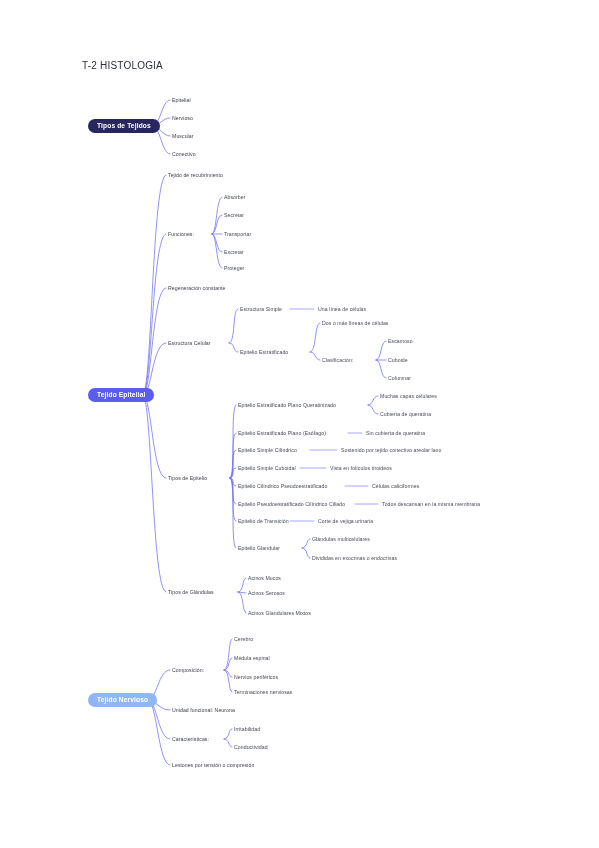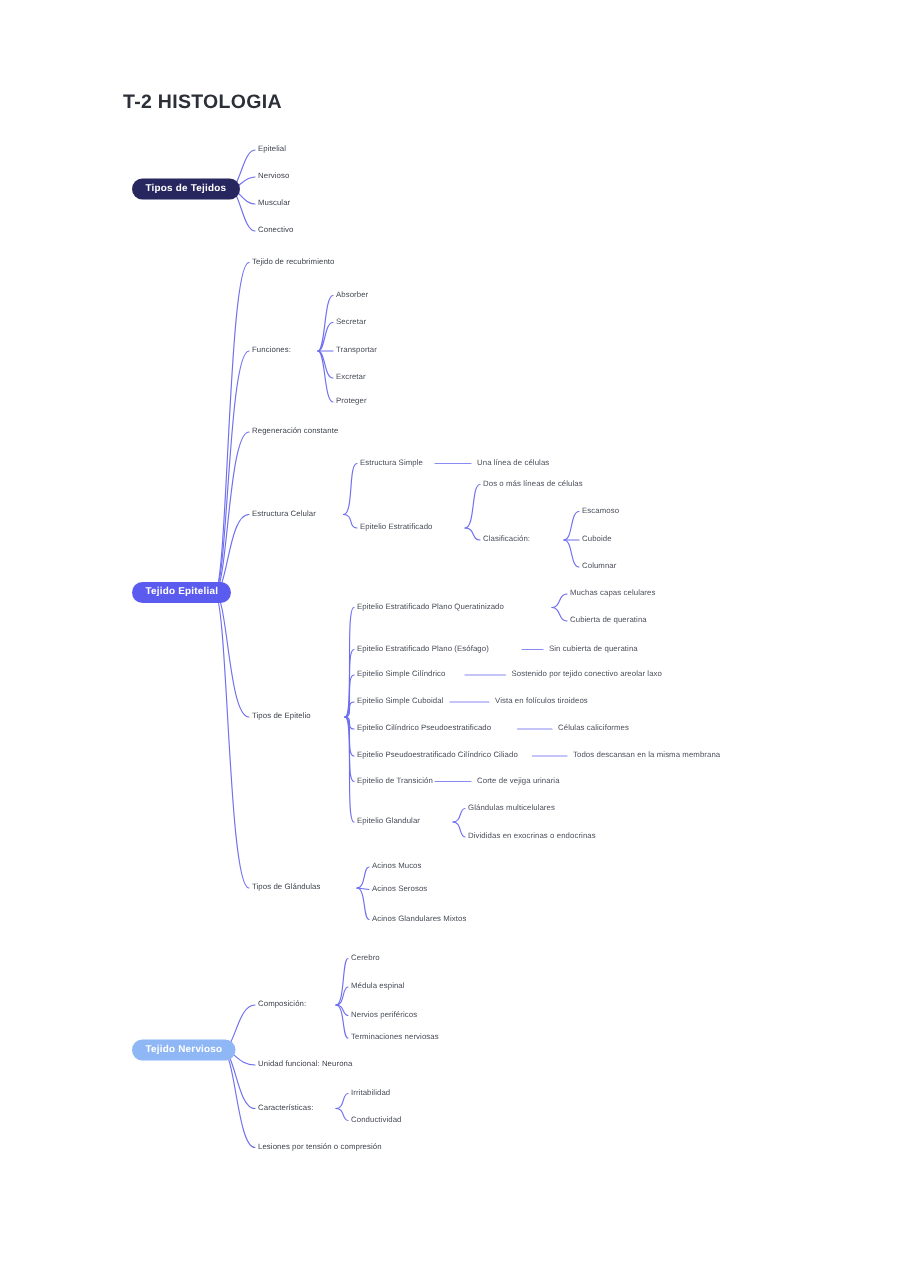--- a/index.html
+++ b/index.html
@@ -24,22 +24,22 @@
     left: 0;
     top: 0;
     width: 599px;
     height: 848px;
     pointer-events: none;
   }
   .doc-title {
     position: absolute;
     left: 82px;
     top: 60px;
-    font-size: 13px;
-    font-weight: 700;
+    font-size: 10px;
+    font-weight: 400;
     letter-spacing: 0.2px;
     color: #2b2f38;
     white-space: nowrap;
   }
   
   .root-node {
     position: absolute;
     transform: translateY(-50%);
     border-radius: 9px;
     padding: 3px 9px 4px 9px;

